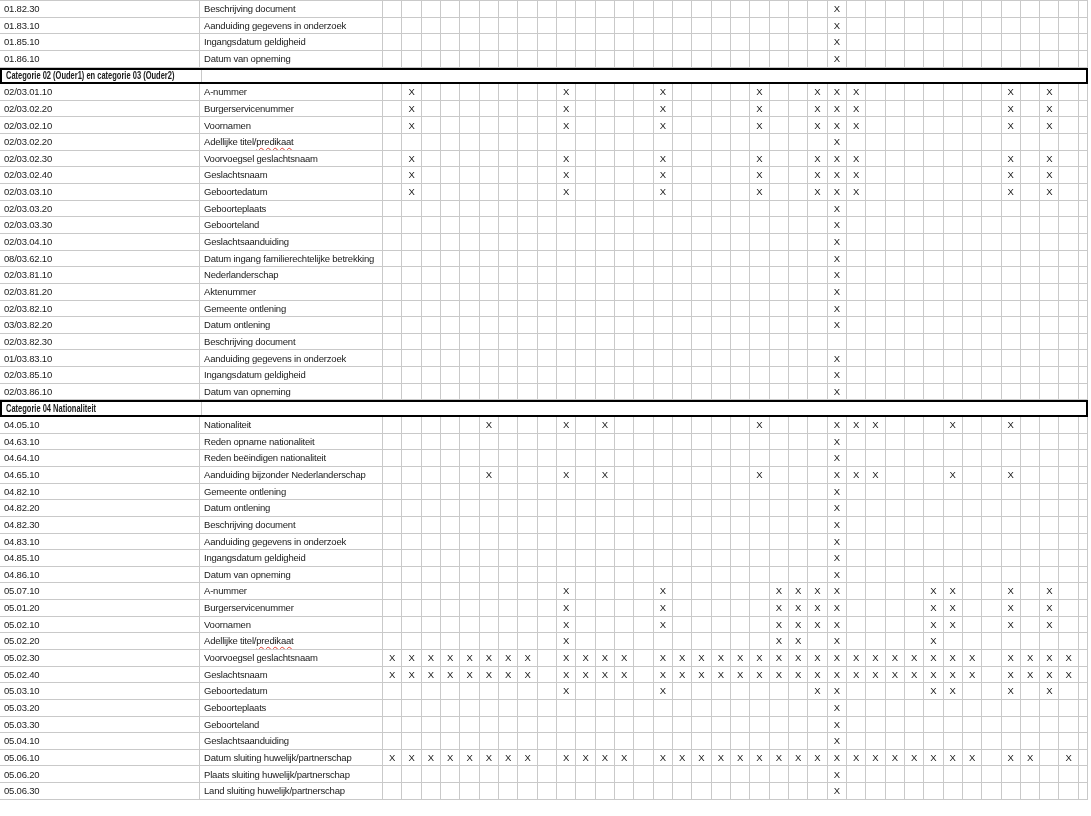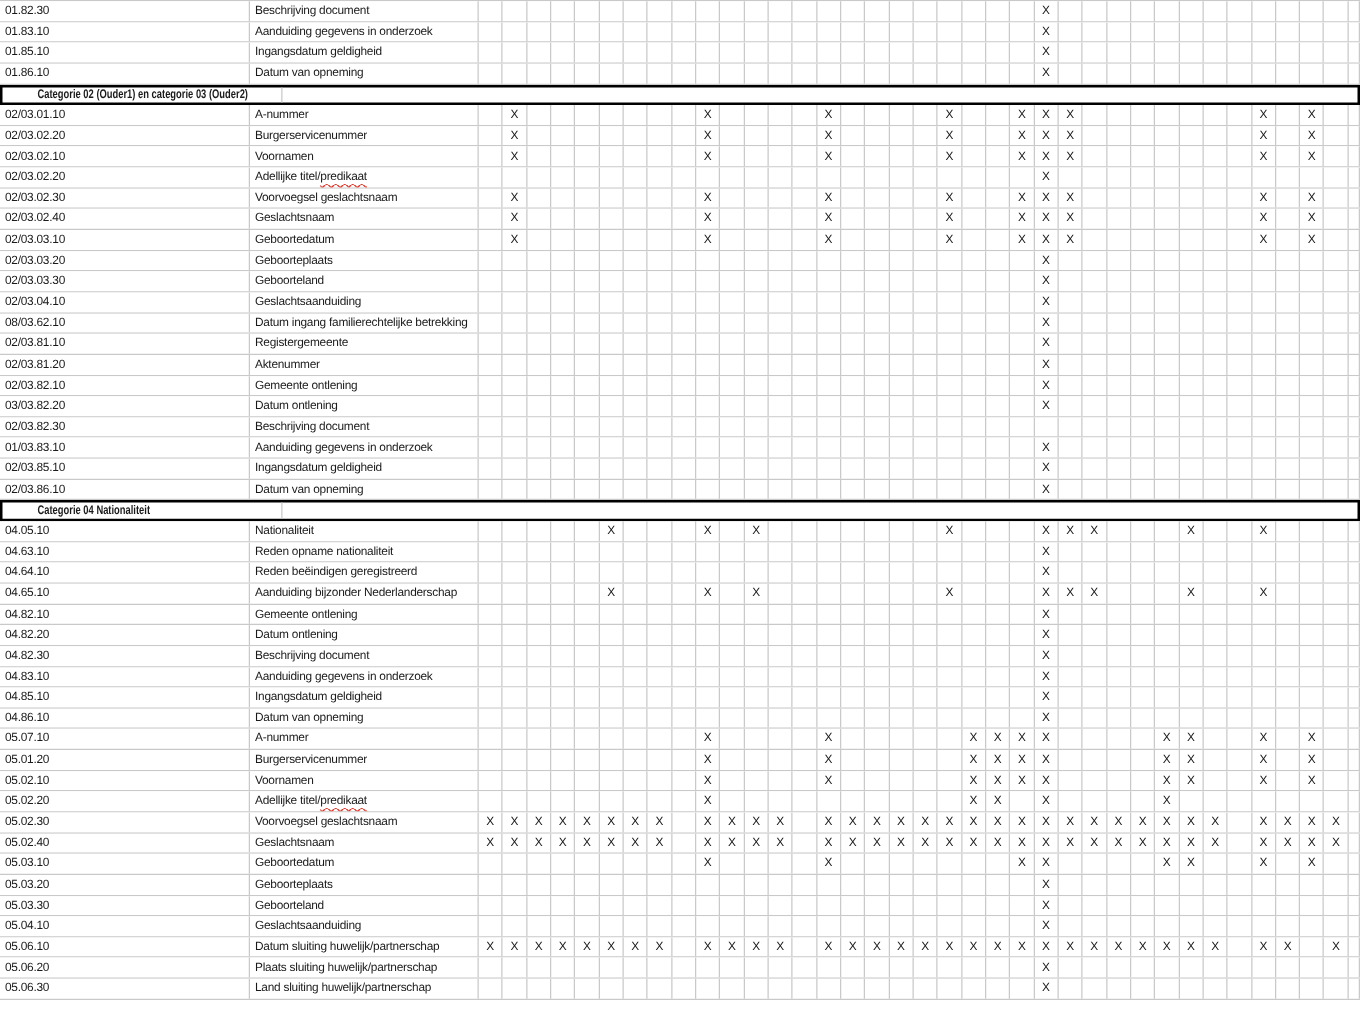--- a/index.html
+++ b/index.html
@@ -23,21 +23,20 @@
     font-size:9.5px;letter-spacing:-0.2px;line-height:1;
     white-space:nowrap;
   }
   .code{width:200px;padding-left:4px;}
   .desc{width:183px;padding-left:4px;}
   .mark{width:19.33px;justify-content:center;color:var(--text,#1a1a1a);}
   .mark.last{width:8.7px;}
   .row.category{
     border:2px solid var(--category-border,#000);
     height:16.653px;
-    padding-left:24px;
   }
   .row.category .cell{border-right:1px solid var(--grid-line,#c9c9c9);}
   .row.category .fill{flex:1;border-right:none;}
   .catlab{
     font-weight:bold;font-size:10px;letter-spacing:0;
     transform:scaleX(0.75);transform-origin:0 50%;
     white-space:nowrap;
   }
   .sq{
     text-decoration:underline;
@@ -858,21 +857,21 @@
       <div class="cell mark"></div>
       <div class="cell mark"></div>
       <div class="cell mark"></div>
       <div class="cell mark last"></div>
     </div>
     <div class="row">
       <div class="cell code">
         <span class="">02/03.81.10</span>
       </div>
       <div class="cell desc">
-        <span class="">Registergemeente</span>
+        <span class="">Nederlanderschap</span>
       </div>
       <div class="cell mark"></div>
       <div class="cell mark"></div>
       <div class="cell mark"></div>
       <div class="cell mark"></div>
       <div class="cell mark"></div>
       <div class="cell mark"></div>
       <div class="cell mark"></div>
       <div class="cell mark"></div>
       <div class="cell mark"></div>
@@ -1348,21 +1347,21 @@
       <div class="cell mark"></div>
       <div class="cell mark"></div>
       <div class="cell mark"></div>
       <div class="cell mark last"></div>
     </div>
     <div class="row">
       <div class="cell code">
         <span class="">04.64.10</span>
       </div>
       <div class="cell desc">
-        <span class="">Reden beëindigen geregistreerd</span>
+        <span class="">Reden beëindigen nationaliteit</span>
       </div>
       <div class="cell mark"></div>
       <div class="cell mark"></div>
       <div class="cell mark"></div>
       <div class="cell mark"></div>
       <div class="cell mark"></div>
       <div class="cell mark"></div>
       <div class="cell mark"></div>
       <div class="cell mark"></div>
       <div class="cell mark"></div>

